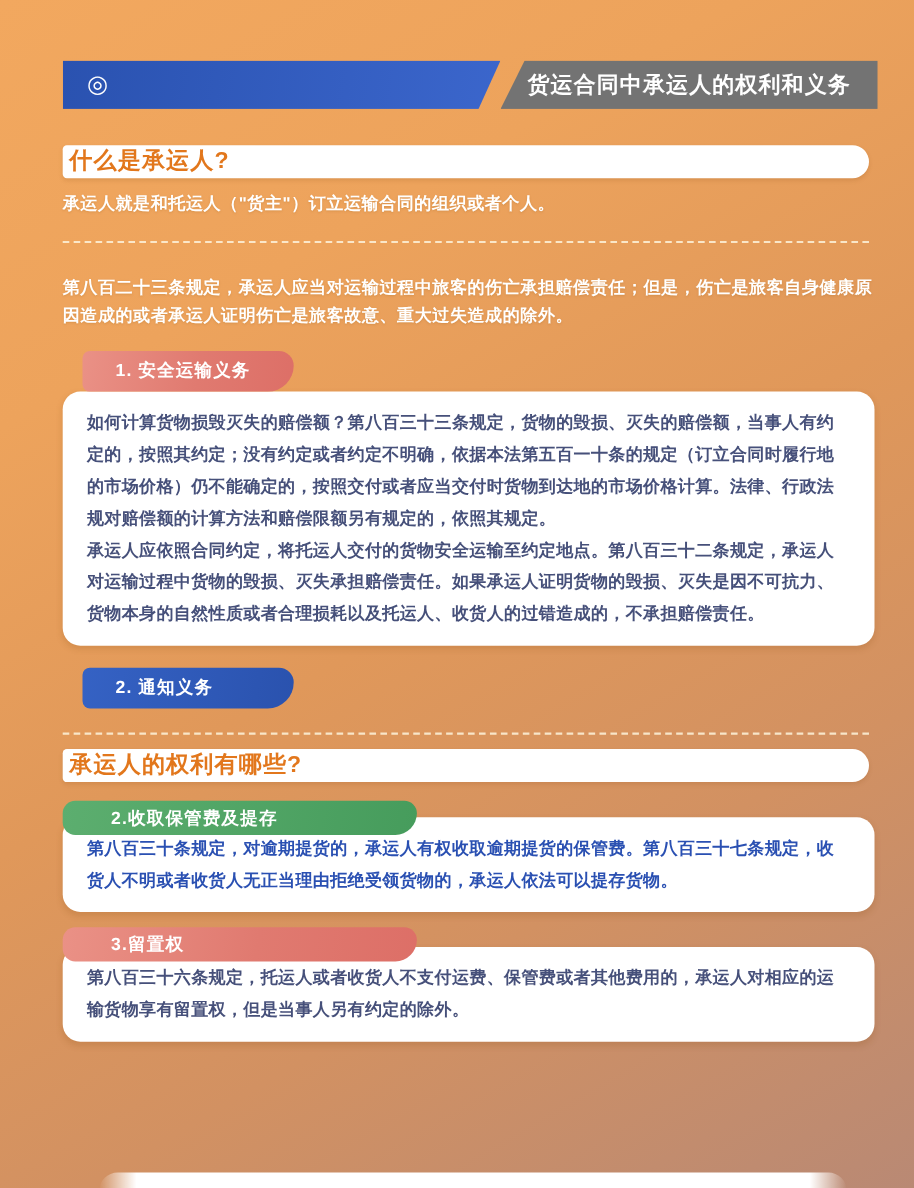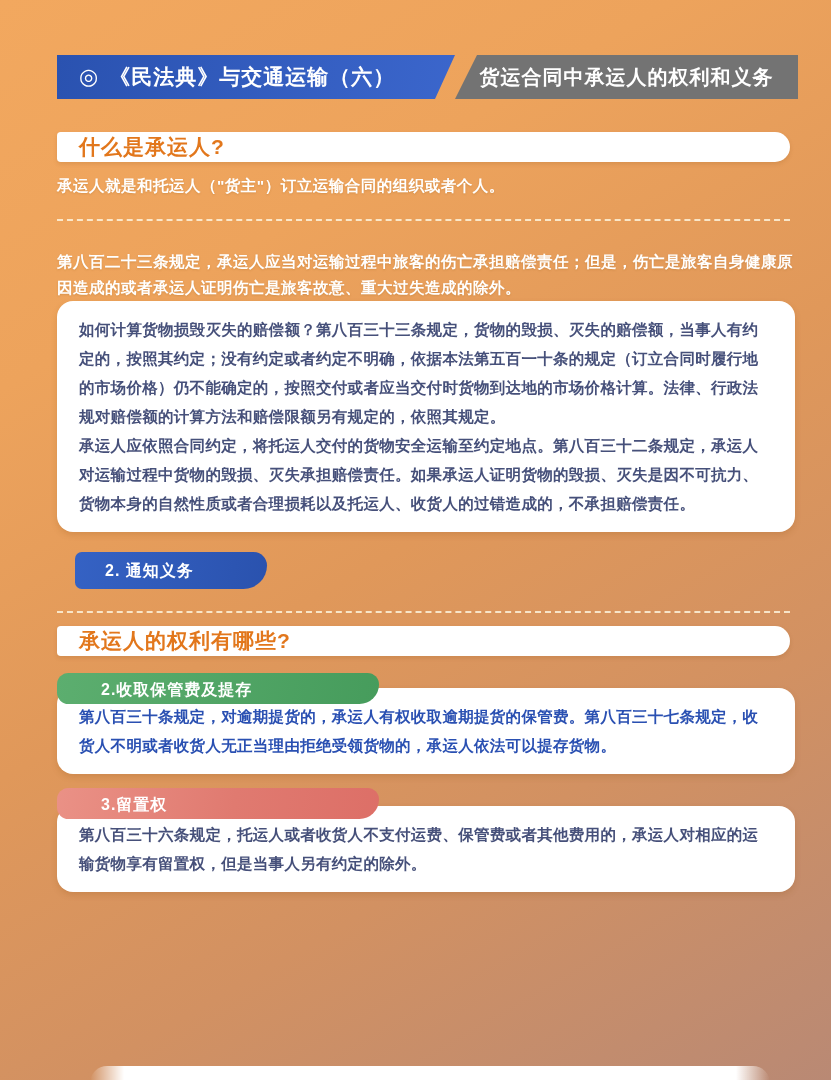--- a/index.html
+++ b/index.html
@@ -23,21 +23,21 @@
     flex:1;height:44px;display:flex;align-items:center;justify-content:center;
     background:#737373;
     clip-path:polygon(22px 0,100% 0,100% 100%,0 100%);
     color:#fff;font-weight:700;font-size:20px;letter-spacing:1px;
   }
   .circle-icon{font-size:22px;line-height:1;color:#fff;font-weight:400;}
 
   
   .title-bar{
     background:#fff;height:30px;line-height:30px;width:733px;box-sizing:border-box;
-    border-radius:4px 16px 16px 4px;padding-left:22px;
+    border-radius:4px 16px 16px 4px;padding-left:6px;
     color:#e2771c;font-size:21px;font-weight:700;letter-spacing:1px;
     box-shadow:0 2px 4px rgba(140,80,20,.18);
   }
 
   .white-text{color:#fff;font-size:15.5px;font-weight:700;line-height:26px;letter-spacing:.5px;
     text-shadow:0 1px 2px rgba(150,90,20,.25);}
 
   .dashed-divider{border:none;border-top:2px dashed rgba(253,243,220,.85);width:733px;margin:0;}
 
   
@@ -85,34 +85,34 @@
   .overlap-2{margin-bottom:-2px;} .overlap-16{margin-bottom:-16px;} .overlap-13{margin-bottom:-13px;}
 </style>
 </head>
 <body>
 
 <div class="content">
 
   <div class="header-row">
     <div class="banner-left">
       <span class="circle-icon">◎</span>
-      <span>《民法典》与交通运输（六）</span>
     </div>
     <div class="banner-right">
       <span>货运合同中承运人的权利和义务</span>
     </div>
   </div>
 
   <div class="title-bar mt-33">什么是承运人?</div>
   <div class="white-text mt-11">承运人就是和托运人（"货主"）订立运输合同的组织或者个人。</div>
 
   <hr class="dashed-divider mt-20">
 
   <div class="white-text mt-12">第八百二十三条规定，承运人应当对运输过程中旅客的伤亡承担赔偿责任；但是，伤亡是旅客自身健康原因造成的或者承运人证明伤亡是旅客故意、重大过失造成的除外。</div>
 
+  <div class="badge badge-tab badge-salmon mt-18">1. 安全运输义务</div>
   <div class="card text-dark">
     <p>如何计算货物损毁灭失的赔偿额？第八百三十三条规定，货物的毁损、灭失的赔偿额，当事人有约定的，按照其约定；没有约定或者约定不明确，依据本法第五百一十条的规定（订立合同时履行地的市场价格）仍不能确定的，按照交付或者应当交付时货物到达地的市场价格计算。法律、行政法规对赔偿额的计算方法和赔偿限额另有规定的，依照其规定。</p>
     <p>承运人应依照合同约定，将托运人交付的货物安全运输至约定地点。第八百三十二条规定，承运人对运输过程中货物的毁损、灭失承担赔偿责任。如果承运人证明货物的毁损、灭失是因不可抗力、货物本身的自然性质或者合理损耗以及托运人、收货人的过错造成的，不承担赔偿责任。</p>
   </div>
 
   <div class="badge badge-tab badge-blue mt-20 overlap-2">2. 通知义务</div>
 
   <hr class="dashed-divider mt-24">
 
   <div class="title-bar mt-13">承运人的权利有哪些?</div>

